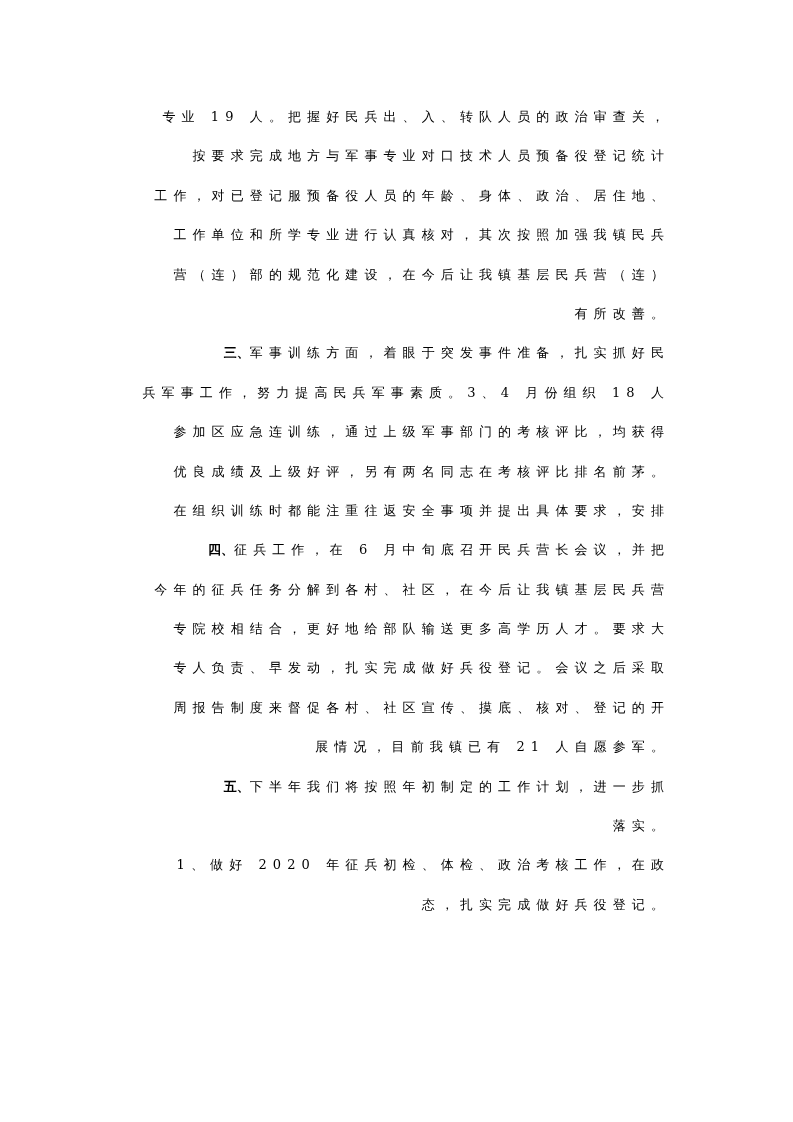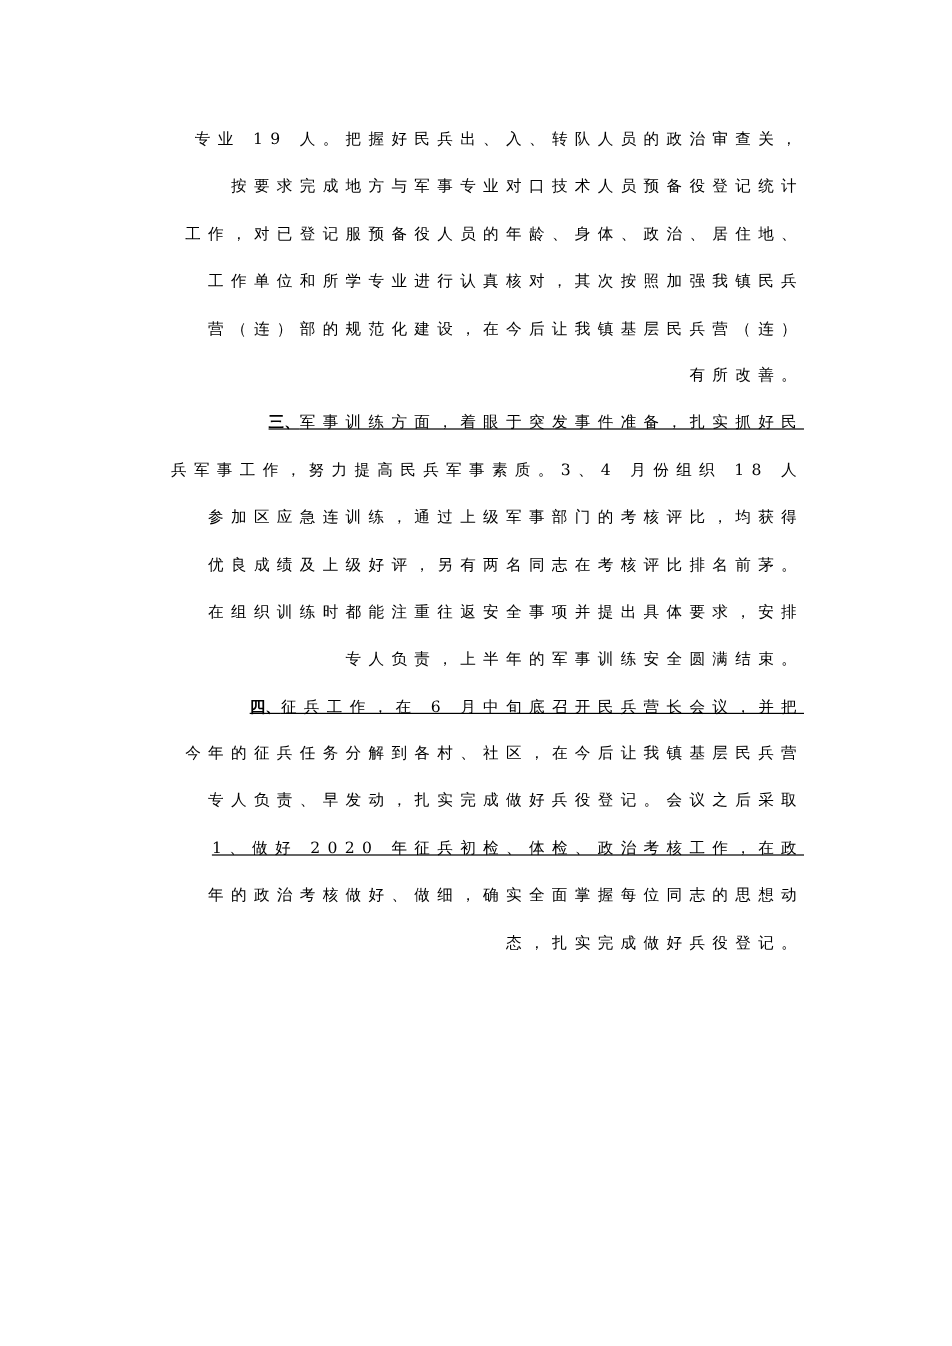--- a/index.html
+++ b/index.html
@@ -32,21 +32,20 @@
     .line {
       height: 39.4px;
       line-height: 39.4px;
       font-size: 13px;
       white-space: nowrap;
       letter-spacing: 6.1px;
       text-align: right;
     }
     .line.indent {
       padding-left: 41px;
-      text-decoration: underline;
     }
     .heading {
       font-weight: bold;
       font-family: "DejaVu Sans", "Liberation Sans", sans-serif;
       letter-spacing: 0;
     }
   </style>
 </head>
 <body>
 
@@ -61,30 +60,35 @@
       <div class="line">营（连）部的规范化建设，在今后让我镇基层民兵营（连）</div>
       <div class="line">有所改善。</div>
     </div>
 
     <div class="paragraph">
       <div class="line indent"><span class="heading">三、</span><span>军事训练方面，着眼于突发事件准备，扎实抓好民</span></div>
       <div class="line">兵军事工作，努力提高民兵军事素质。3、4 月份组织 18 人</div>
       <div class="line">参加区应急连训练，通过上级军事部门的考核评比，均获得</div>
       <div class="line">优良成绩及上级好评，另有两名同志在考核评比排名前茅。</div>
       <div class="line">在组织训练时都能注重往返安全事项并提出具体要求，安排</div>
-      <div class="line">专人负责，上半年的军事训练安全圆满结束。</div>
     </div>
 
     <div class="paragraph">
       <div class="line indent"><span class="heading">四、</span><span>征兵工作，在 6 月中旬底召开民兵营长会议，并把</span></div>
       <div class="line">今年的征兵任务分解到各村、社区，在今后让我镇基层民兵营</div>
+      <div class="line">专院校相结合，更好地给部队输送更多高学历人才。要求大</div>
       <div class="line">专人负责、早发动，扎实完成做好兵役登记。会议之后采取</div>
+      <div class="line">周报告制度来督促各村、社区宣传、摸底、核对、登记的开</div>
+      <div class="line">展情况，目前我镇已有 21 人自愿参军。</div>
     </div>
 
+    <div class="paragraph">
+      <div class="line indent"><span class="heading">五、</span><span>下半年我们将按照年初制定的工作计划，进一步抓</span></div>
+      <div class="line">落实。</div>
+    </div>
 
     <div class="paragraph">
       <div class="line indent">1、做好 2020 年征兵初检、体检、政治考核工作，在政</div>
-      <div class="line">年的政治考核做好、做细，确实全面掌握每位同志的思想动</div>
       <div class="line">态，扎实完成做好兵役登记。</div>
     </div>
 
   </div>
 </div>
 
 </body></html>

